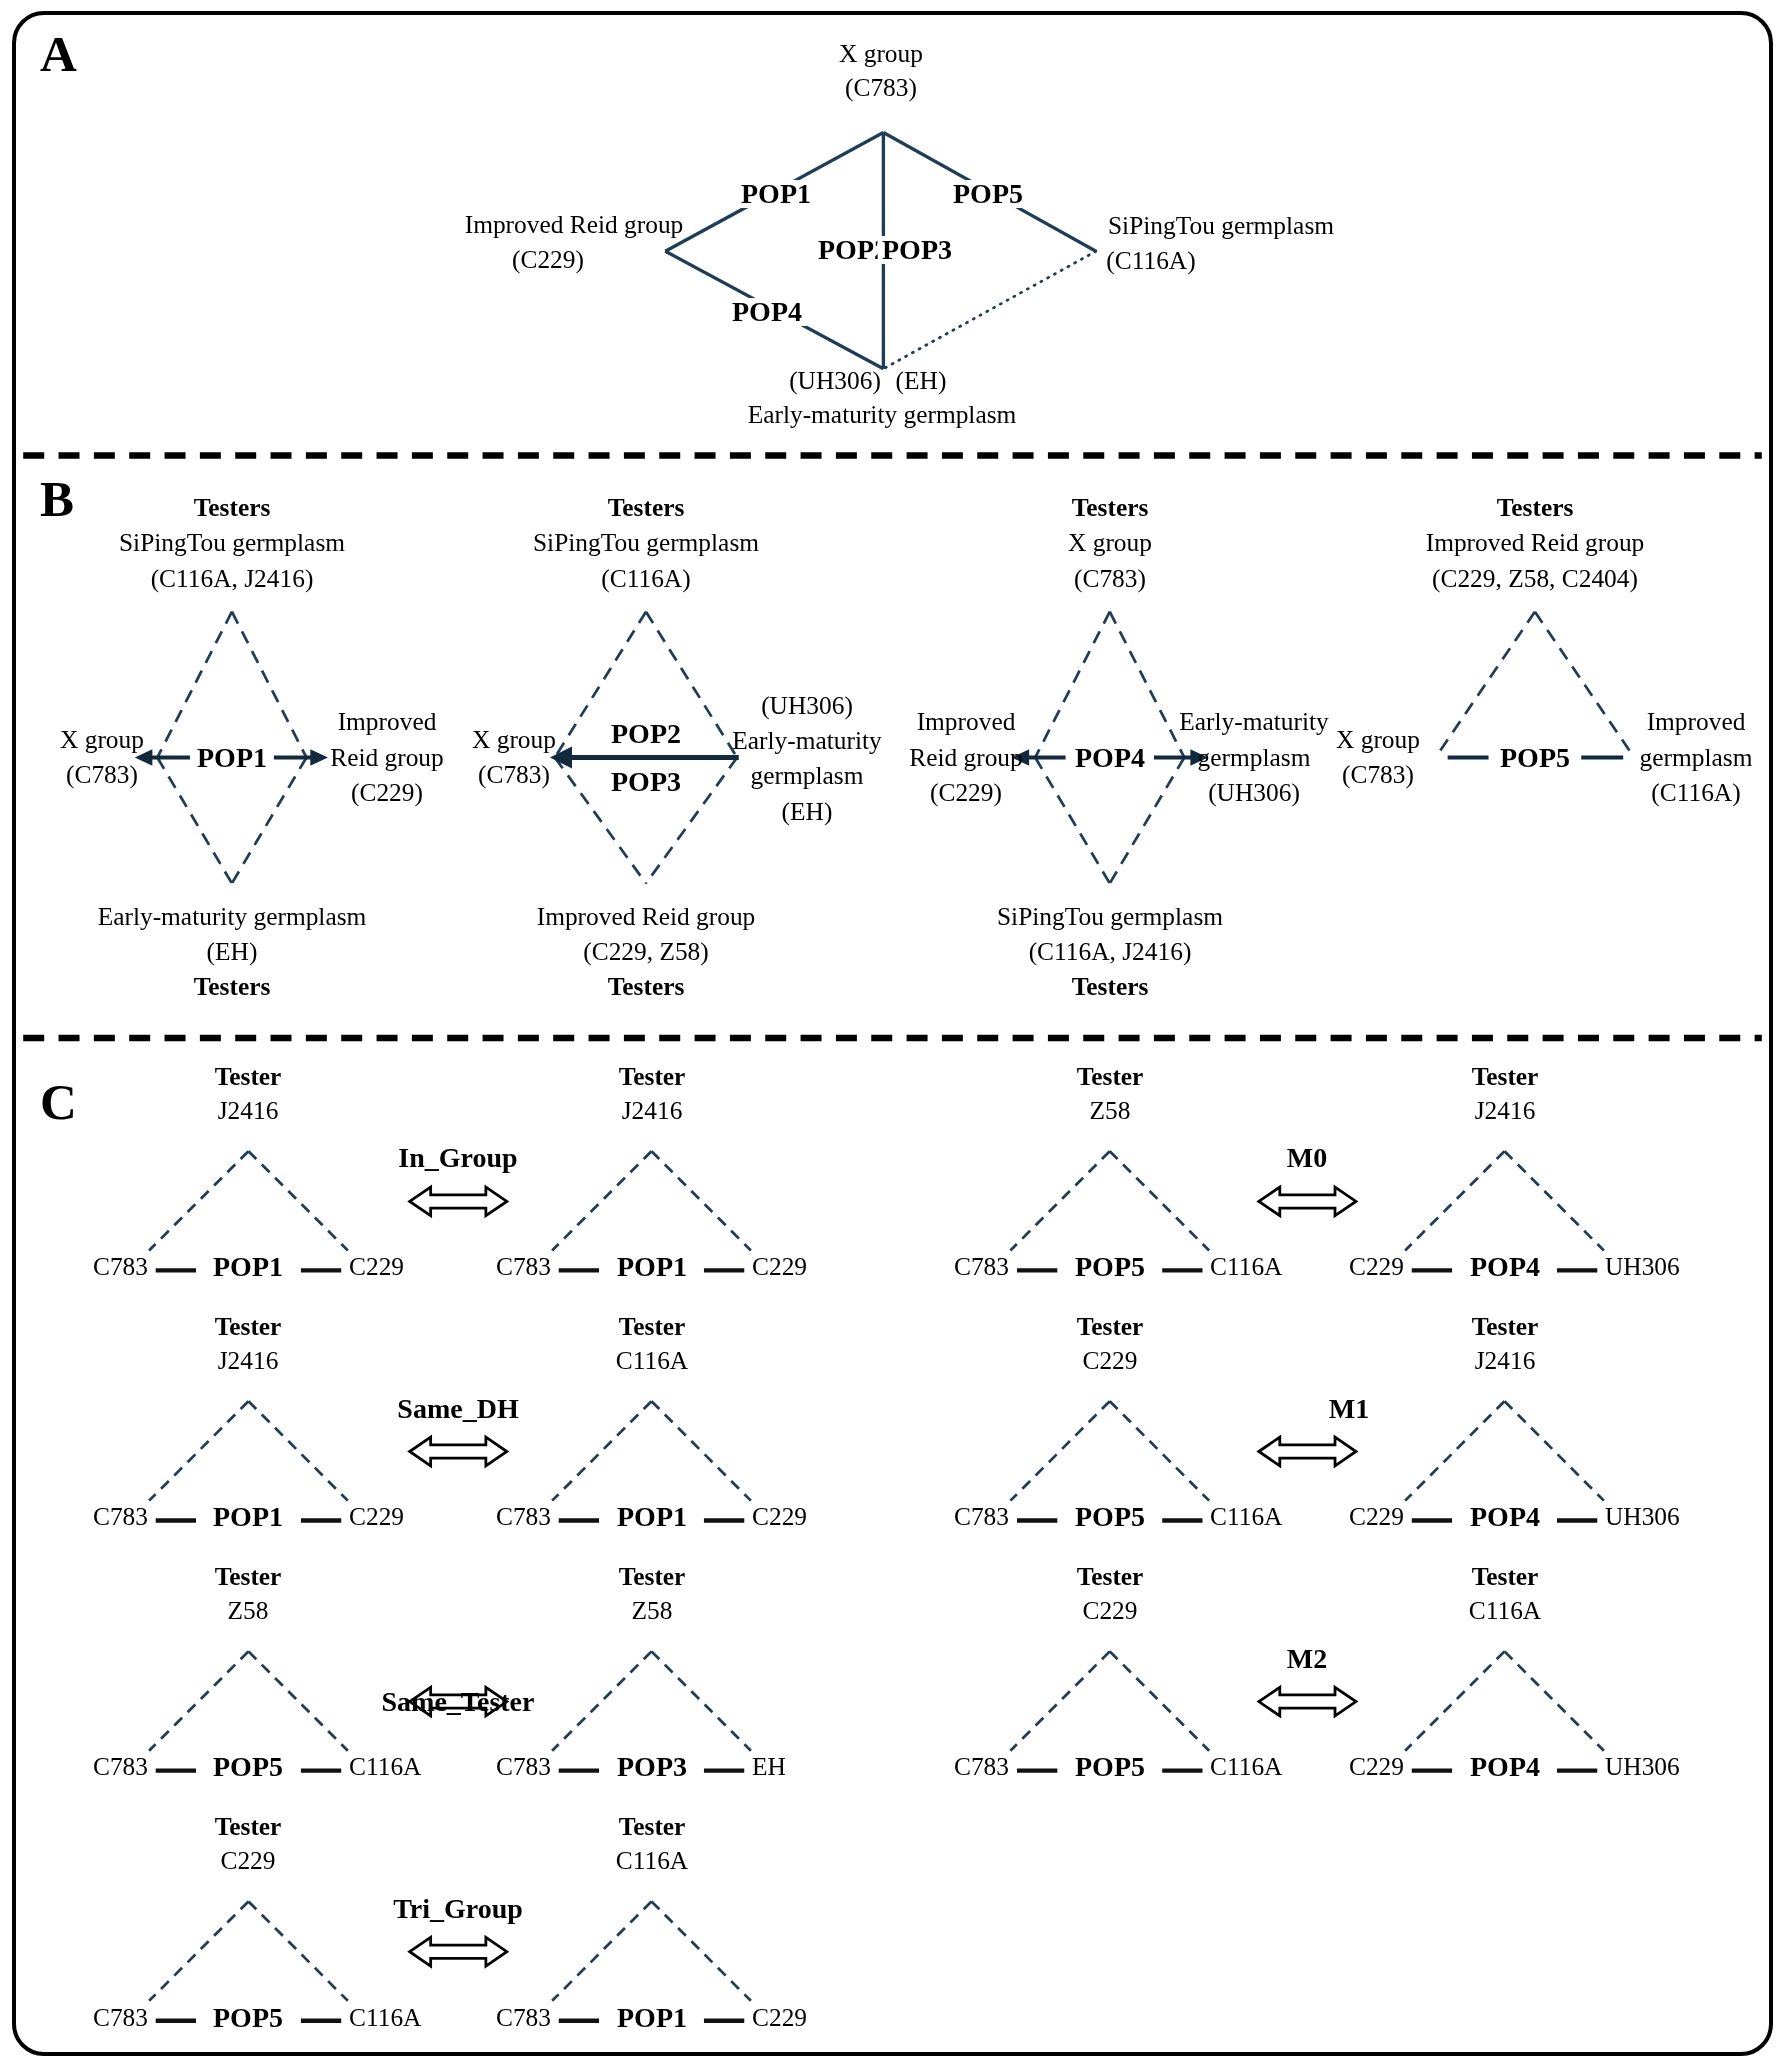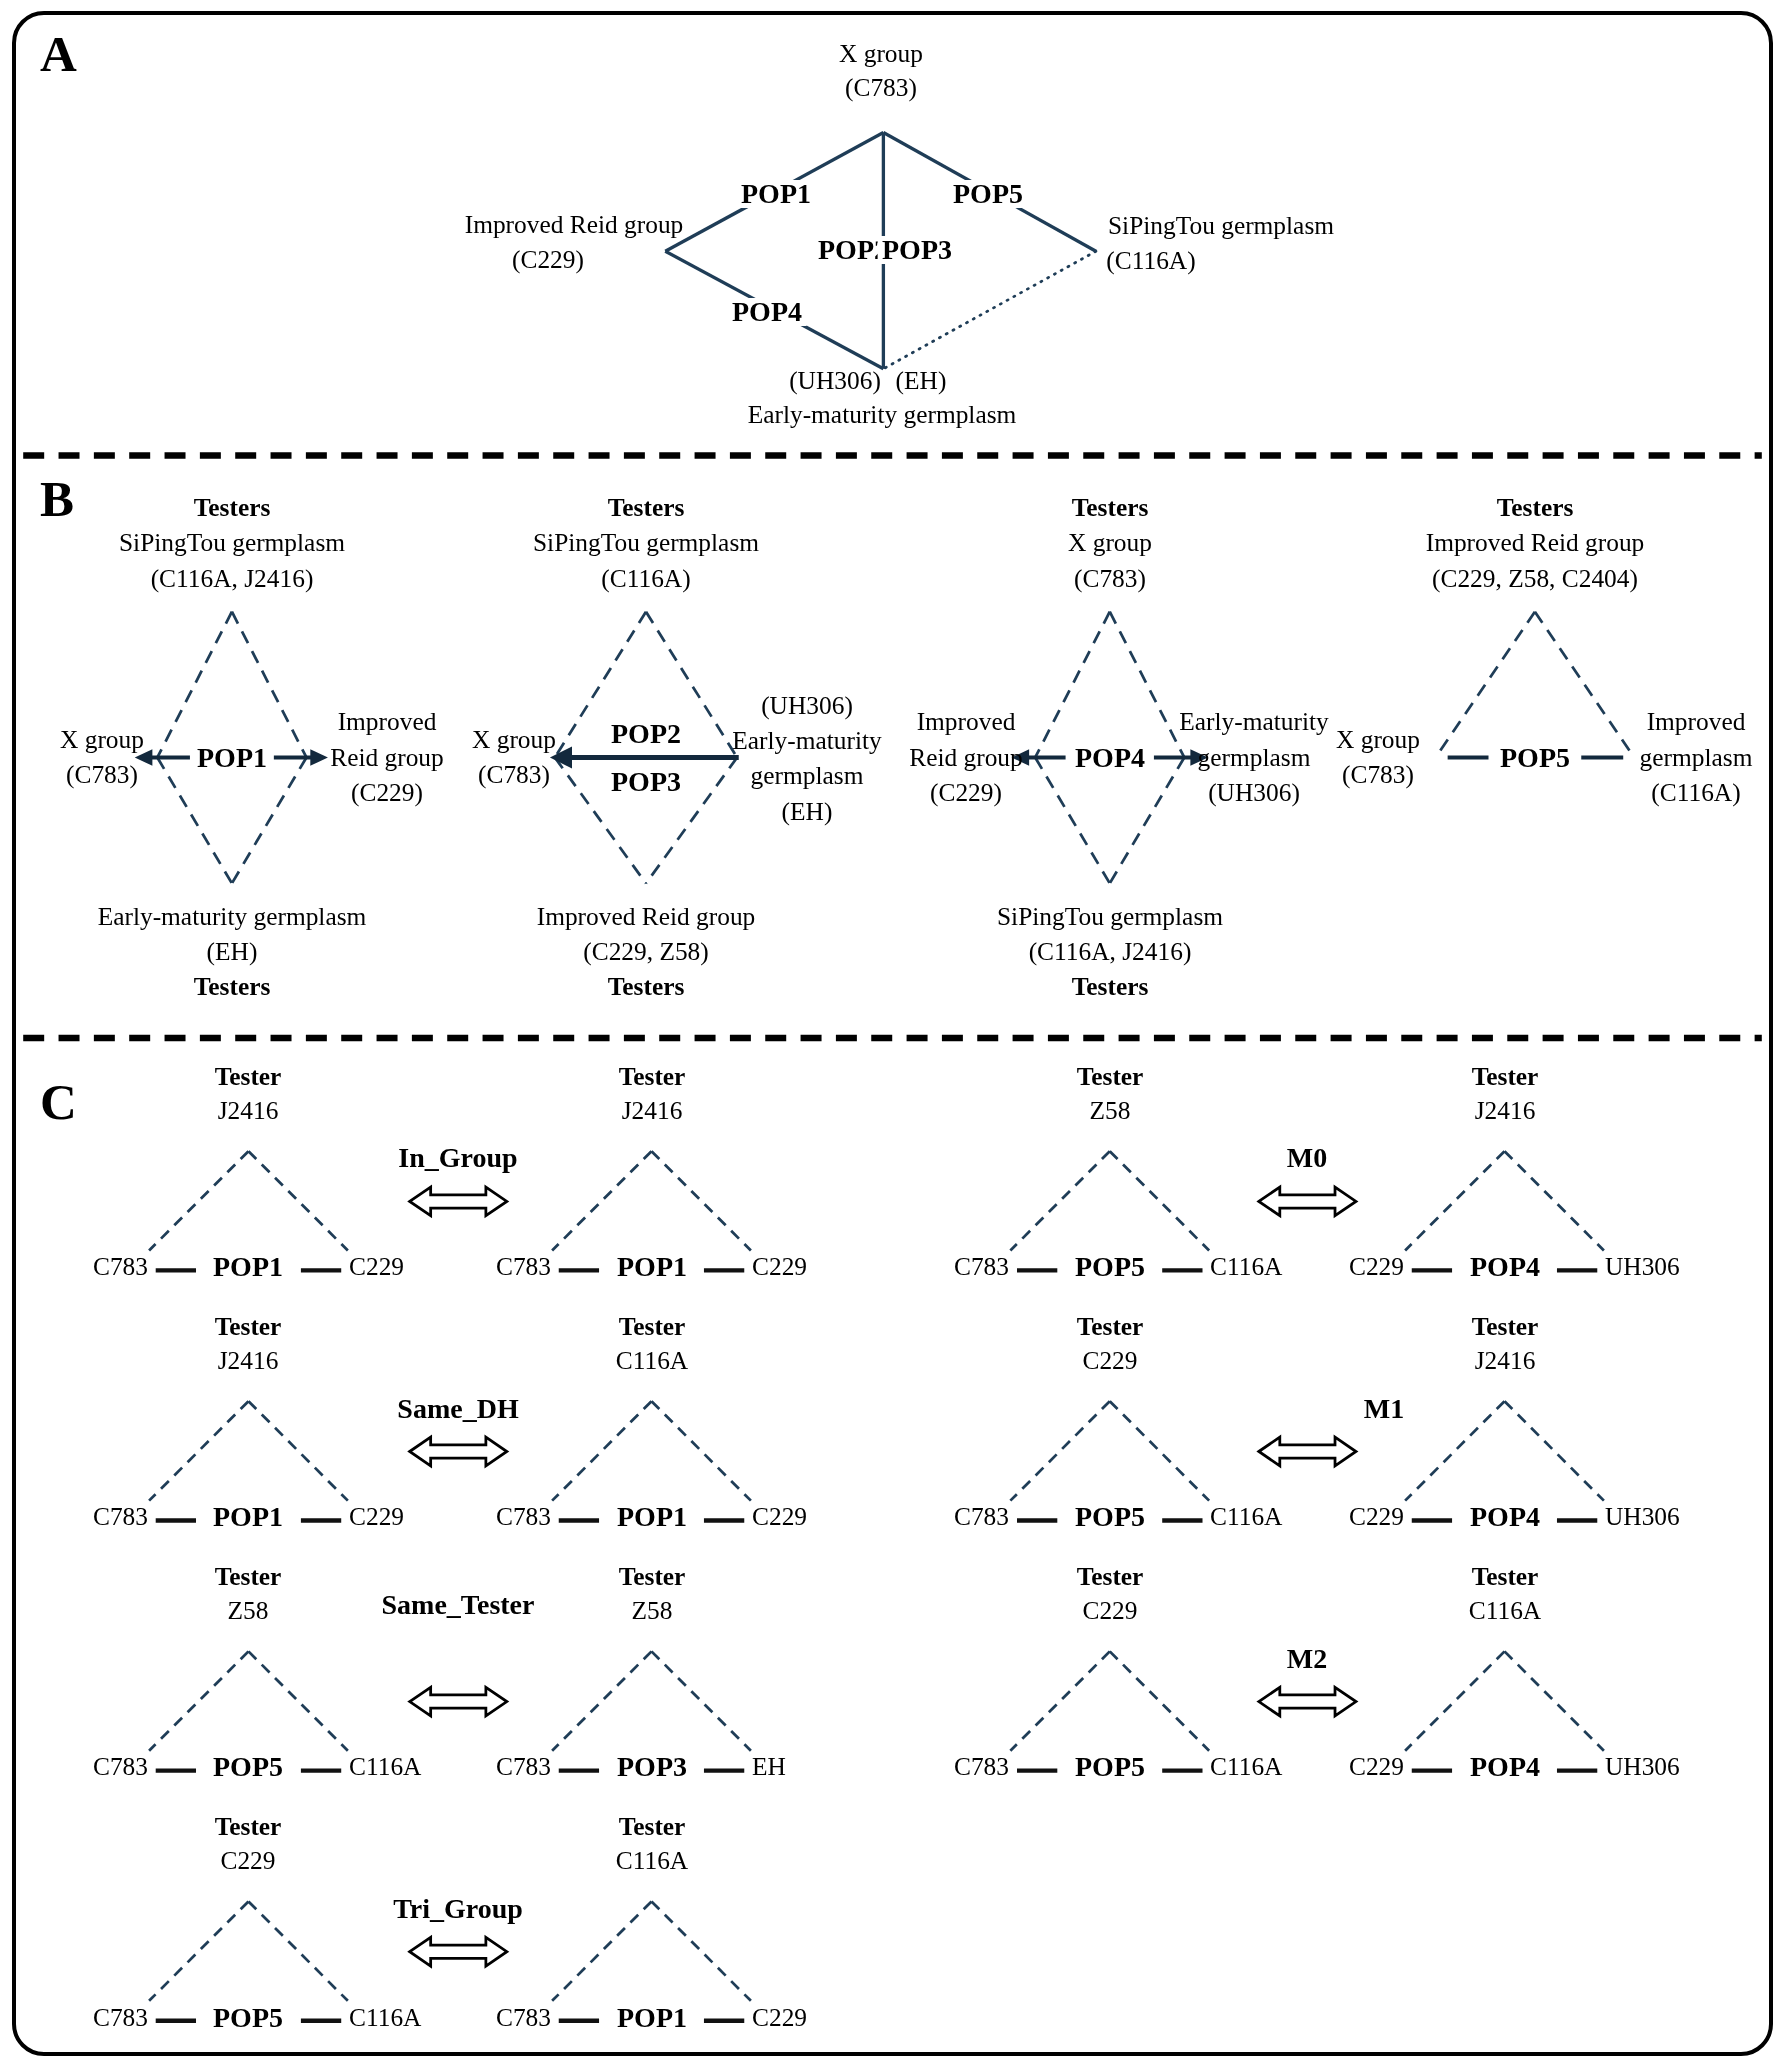--- a/index.html
+++ b/index.html
@@ -254,33 +254,33 @@
   <div class="t abs" style="left:652px;top:1361px">C116A</div>
   <div class="t abs ar" style="left:551px;top:1517px">C783</div>
   <div class="pop abs" style="left:652px;top:1517px">POP1</div>
   <div class="t abs al" style="left:752px;top:1517px">C229</div>
 
   <div class="t b abs" style="left:1110px;top:1327px">Tester</div>
   <div class="t abs" style="left:1110px;top:1361px">C229</div>
   <div class="t abs ar" style="left:1009px;top:1517px">C783</div>
   <div class="pop abs" style="left:1110px;top:1517px">POP5</div>
   <div class="t abs al" style="left:1210px;top:1517px">C116A</div>
-  <div class="rel abs" style="left:1384px;top:1409px">M1</div>
+  <div class="rel abs" style="left:1349px;top:1409px">M1</div>
   <div class="t b abs" style="left:1505px;top:1327px">Tester</div>
   <div class="t abs" style="left:1505px;top:1361px">J2416</div>
   <div class="t abs ar" style="left:1404px;top:1517px">C229</div>
   <div class="pop abs" style="left:1505px;top:1517px">POP4</div>
   <div class="t abs al" style="left:1605px;top:1517px">UH306</div>
 
   <div class="t b abs" style="left:248px;top:1577px">Tester</div>
   <div class="t abs" style="left:248px;top:1611px">Z58</div>
   <div class="t abs ar" style="left:148px;top:1767px">C783</div>
   <div class="pop abs" style="left:248px;top:1767px">POP5</div>
   <div class="t abs al" style="left:349px;top:1767px">C116A</div>
-  <div class="rel abs" style="left:458px;top:1605px">Same_Tester</div>
+  <div class="rel abs" style="left:458px;top:1702px">Same_Tester</div>
   <div class="t b abs" style="left:652px;top:1577px">Tester</div>
   <div class="t abs" style="left:652px;top:1611px">Z58</div>
   <div class="t abs ar" style="left:551px;top:1767px">C783</div>
   <div class="pop abs" style="left:652px;top:1767px">POP3</div>
   <div class="t abs al" style="left:752px;top:1767px">EH</div>
 
   <div class="t b abs" style="left:1110px;top:1577px">Tester</div>
   <div class="t abs" style="left:1110px;top:1611px">C229</div>
   <div class="t abs ar" style="left:1009px;top:1767px">C783</div>
   <div class="pop abs" style="left:1110px;top:1767px">POP5</div>

